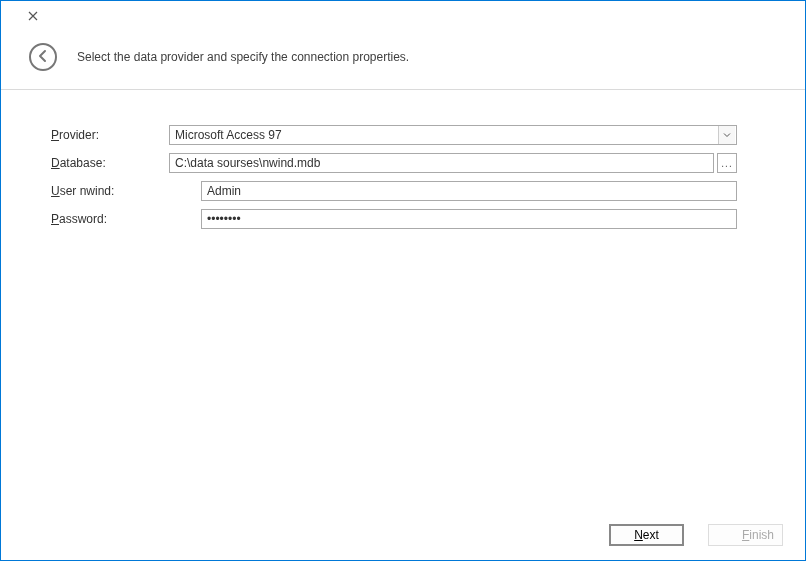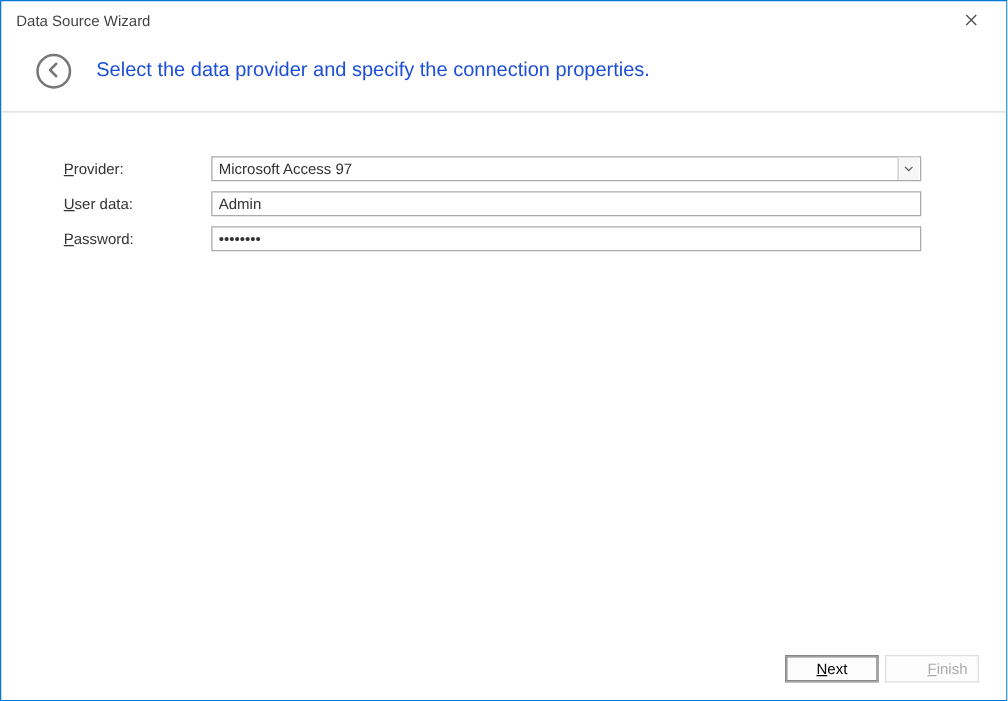--- a/index.html
+++ b/index.html
@@ -48,21 +48,21 @@
     width: 28px;
     height: 28px;
     border: 2px solid #777;
     border-radius: 50%;
     display: flex;
     align-items: center;
     justify-content: center;
     cursor: pointer;
   }
   .back-btn svg { width: 14px; height: 14px; }
-  .subtitle { color: #1d4ed8; font-size: 16px; }
+  .subtitle { color: #404040; font-size: 12px; }
   .divider {
     height: 1px;
     background: #dadada;
     margin: 0;
   }
   .content {
     flex: 1;
     padding: 34px 68px 10px 50px;
   }
   .form-row {
@@ -84,21 +84,21 @@
   }
   .text-input, .combo, .browse-input {
     height: 20px;
     border: 1px solid #aaa;
     background: #fff;
     font-size: 12px;
     padding: 0 5px;
     color: #333;
     font-family: inherit;
   }
-  .text-input { flex: 1; }
+  .text-input { flex: 1; margin-left: 32px; }
   .combo { flex: 1; display: flex; }
   .combo-input {
     flex: 1;
     border: none;
     outline: none;
     font-size: 12px;
     font-family: inherit;
     padding: 0;
     color: #333;
     background: transparent;
@@ -130,21 +130,21 @@
     font-size: 10px;
     letter-spacing: 1px;
     color: #555;
   }
   .footer {
     height: 50px;
     display: flex;
     align-items: center;
     justify-content: flex-end;
     padding: 0 22px;
-    gap: 5px;
+    gap: 24px;
   }
   .btn {
     min-width: 75px;
     height: 22px;
     border: 1px solid #a9a9a9;
     background: #fdfdfd;
     font-size: 12px;
     font-family: inherit;
     cursor: pointer;
     padding: 0 8px;
@@ -160,21 +160,20 @@
     text-align: right;
   }
   .btn .ul { text-decoration: underline; }
 </style>
 </head>
 <body>
 
 <div class="window">
 
   <div class="titlebar">
-    <span class="title">Data Source Wizard</span>
     <div class="close">
       <span>
         <svg viewBox="0 0 10 10">
             <path d="M1 1 L9 9 M9 1 L1 9" stroke="#555" stroke-width="1.2" fill="none"></path>
           </svg>
       </span>
     </div>
   </div>
 
   <div class="header">
@@ -201,23 +200,32 @@
             <span>
               <svg viewBox="0 0 8 8">
                   <path d="M1 2.5 L4 5.5 L7 2.5" stroke="#555" stroke-width="1" fill="none"></path>
                 </svg>
             </span>
           </div>
         </div>
       </div>
     </div>
 
-
-    <div class="form-row">
-      <div class="form-label"><span class="ul">U</span><span>ser data:</span></div>
+    <div class="form-row">
+      <div class="form-label"><span class="ul">D</span><span>atabase:</span></div>
+      <div class="field-wrap browse-wrap">
+        <input class="browse-input" type="text" value="C:\data sourses\nwind.mdb" style="">
+        <div class="browse-btn">
+          <span>...</span>
+        </div>
+      </div>
+    </div>
+
+    <div class="form-row">
+      <div class="form-label"><span class="ul">U</span><span>ser nwind:</span></div>
       <div class="field-wrap">
         <input class="text-input" type="text" value="Admin" style="">
       </div>
     </div>
 
     <div class="form-row">
       <div class="form-label"><span class="ul">P</span><span>assword:</span></div>
       <div class="field-wrap">
         <input class="text-input" type="text" value="••••••••" style="">
       </div>

